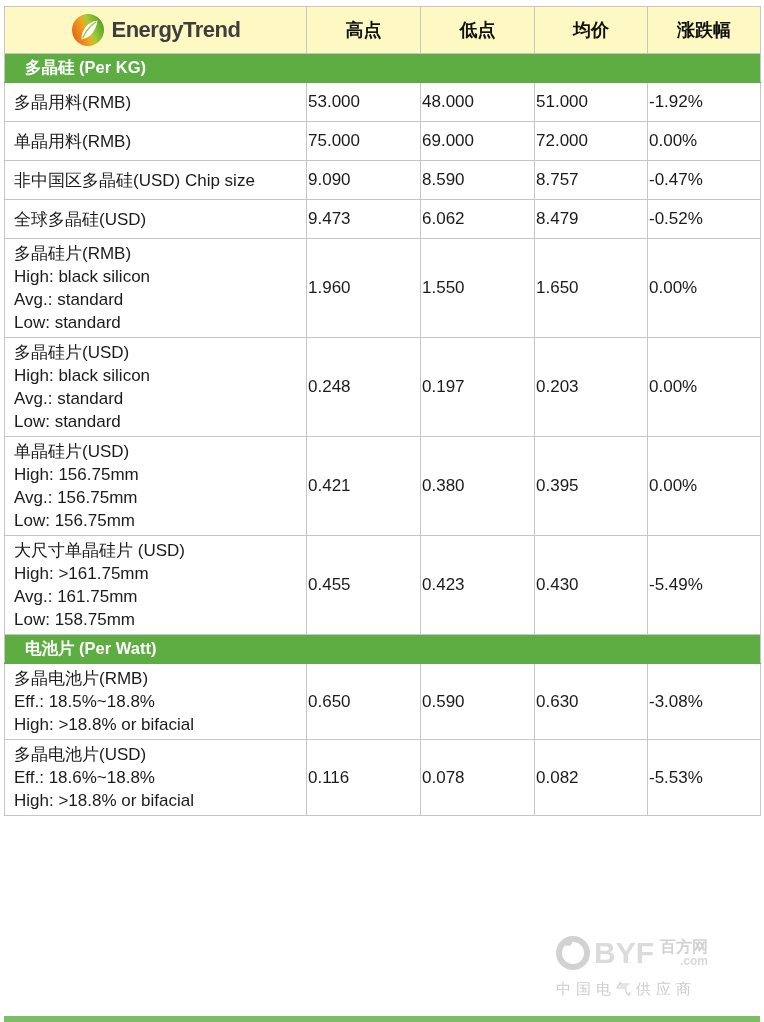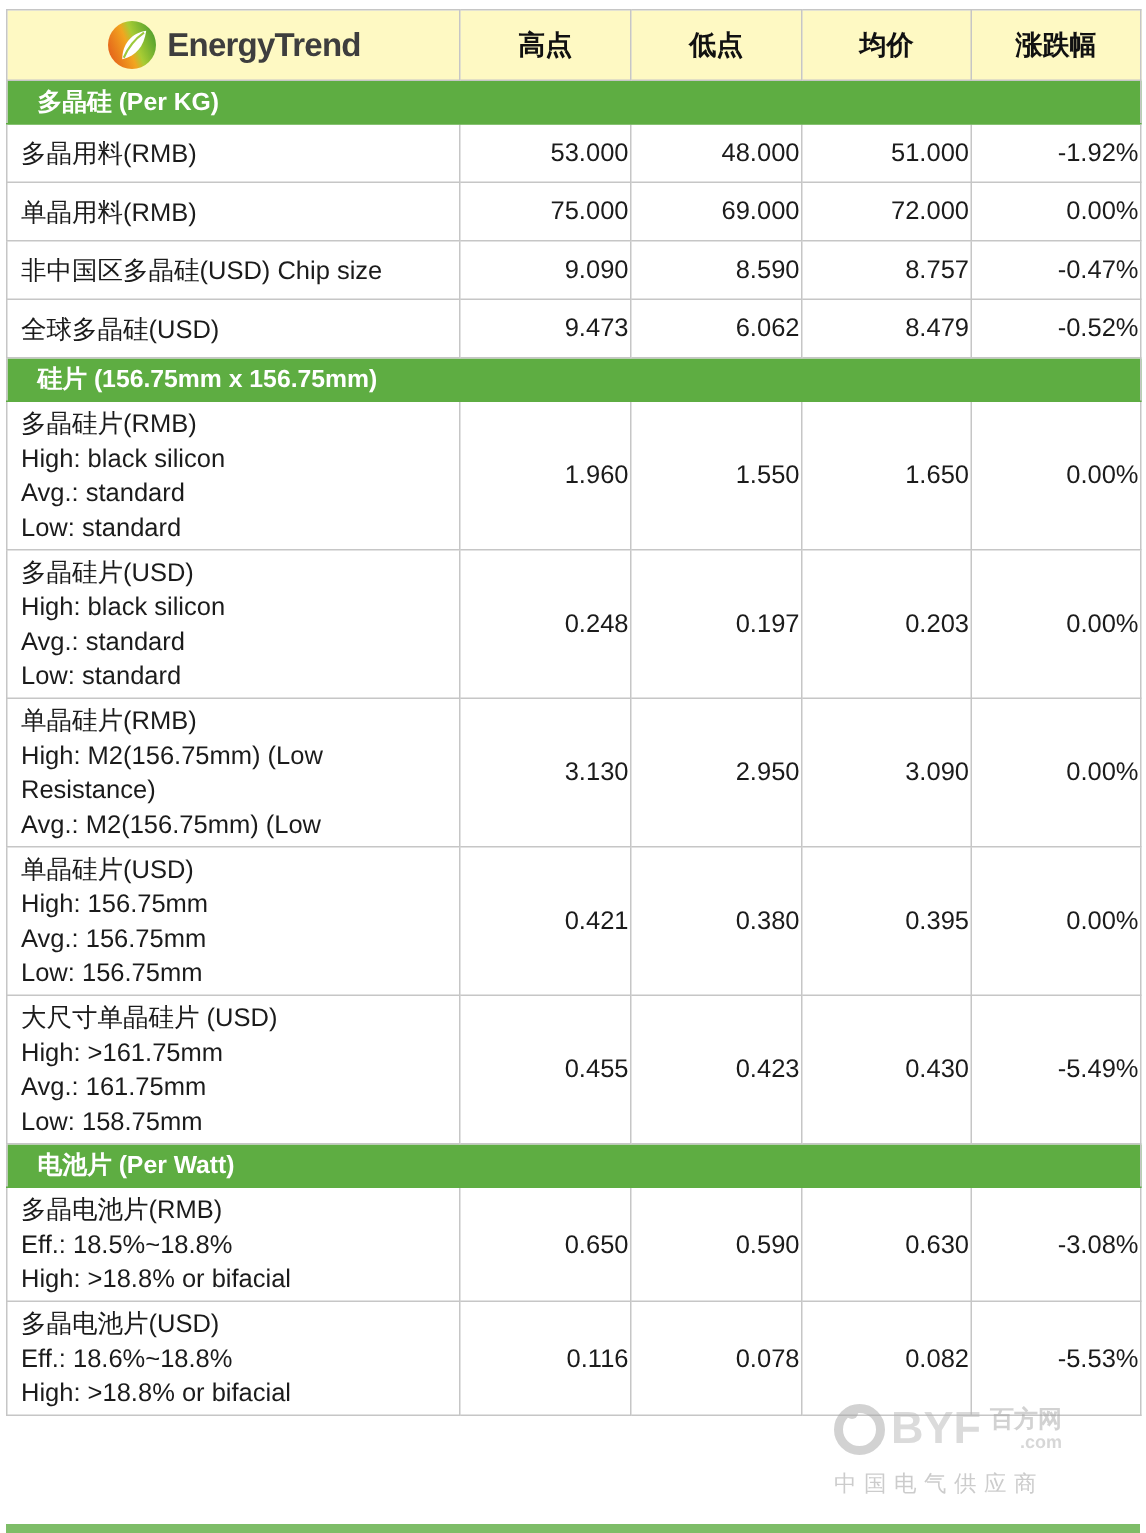--- a/index.html
+++ b/index.html
@@ -65,21 +65,21 @@
     padding: 3px 9px;
     font-size: 17px;
     text-align: left;
   }
   .label-line {
     line-height: 23px;
     white-space: nowrap;
     overflow: hidden;
   }
   td.num-cell {
-    text-align: right;
+    text-align: left;
     font-size: 17px;
   }
   tr.single-row td {
     height: 32px;
   }
   
   .watermark {
     position: absolute;
     right: 23px;
     top: 936px;
@@ -229,23 +229,20 @@
         </tr>
         <tr class="single-row">
           <td class="label-cell">
             <div class="label-line">全球多晶硅(USD)</div>
           </td>
           <td class="num-cell">9.473</td>
           <td class="num-cell">6.062</td>
           <td class="num-cell">8.479</td>
           <td class="num-cell">-0.52%</td>
         </tr>
-        <tr class="section-row">
-          <td colspan="5">硅片 (156.75mm x 156.75mm)</td>
-        </tr>
         <tr>
           <td class="label-cell">
             <div class="label-line">多晶硅片(RMB)</div>
             <div class="label-line">High: black silicon</div>
             <div class="label-line">Avg.: standard</div>
             <div class="label-line">Low: standard</div>
           </td>
           <td class="num-cell">1.960</td>
           <td class="num-cell">1.550</td>
           <td class="num-cell">1.650</td>
@@ -254,32 +251,20 @@
         <tr>
           <td class="label-cell">
             <div class="label-line">多晶硅片(USD)</div>
             <div class="label-line">High: black silicon</div>
             <div class="label-line">Avg.: standard</div>
             <div class="label-line">Low: standard</div>
           </td>
           <td class="num-cell">0.248</td>
           <td class="num-cell">0.197</td>
           <td class="num-cell">0.203</td>
-          <td class="num-cell">0.00%</td>
-        </tr>
-        <tr>
-          <td class="label-cell">
-            <div class="label-line">单晶硅片(RMB)</div>
-            <div class="label-line">High: M2(156.75mm) (Low</div>
-            <div class="label-line">Resistance)</div>
-            <div class="label-line">Avg.: M2(156.75mm) (Low</div>
-          </td>
-          <td class="num-cell">3.130</td>
-          <td class="num-cell">2.950</td>
-          <td class="num-cell">3.090</td>
           <td class="num-cell">0.00%</td>
         </tr>
         <tr>
           <td class="label-cell">
             <div class="label-line">单晶硅片(USD)</div>
             <div class="label-line">High: 156.75mm</div>
             <div class="label-line">Avg.: 156.75mm</div>
             <div class="label-line">Low: 156.75mm</div>
           </td>
           <td class="num-cell">0.421</td>

